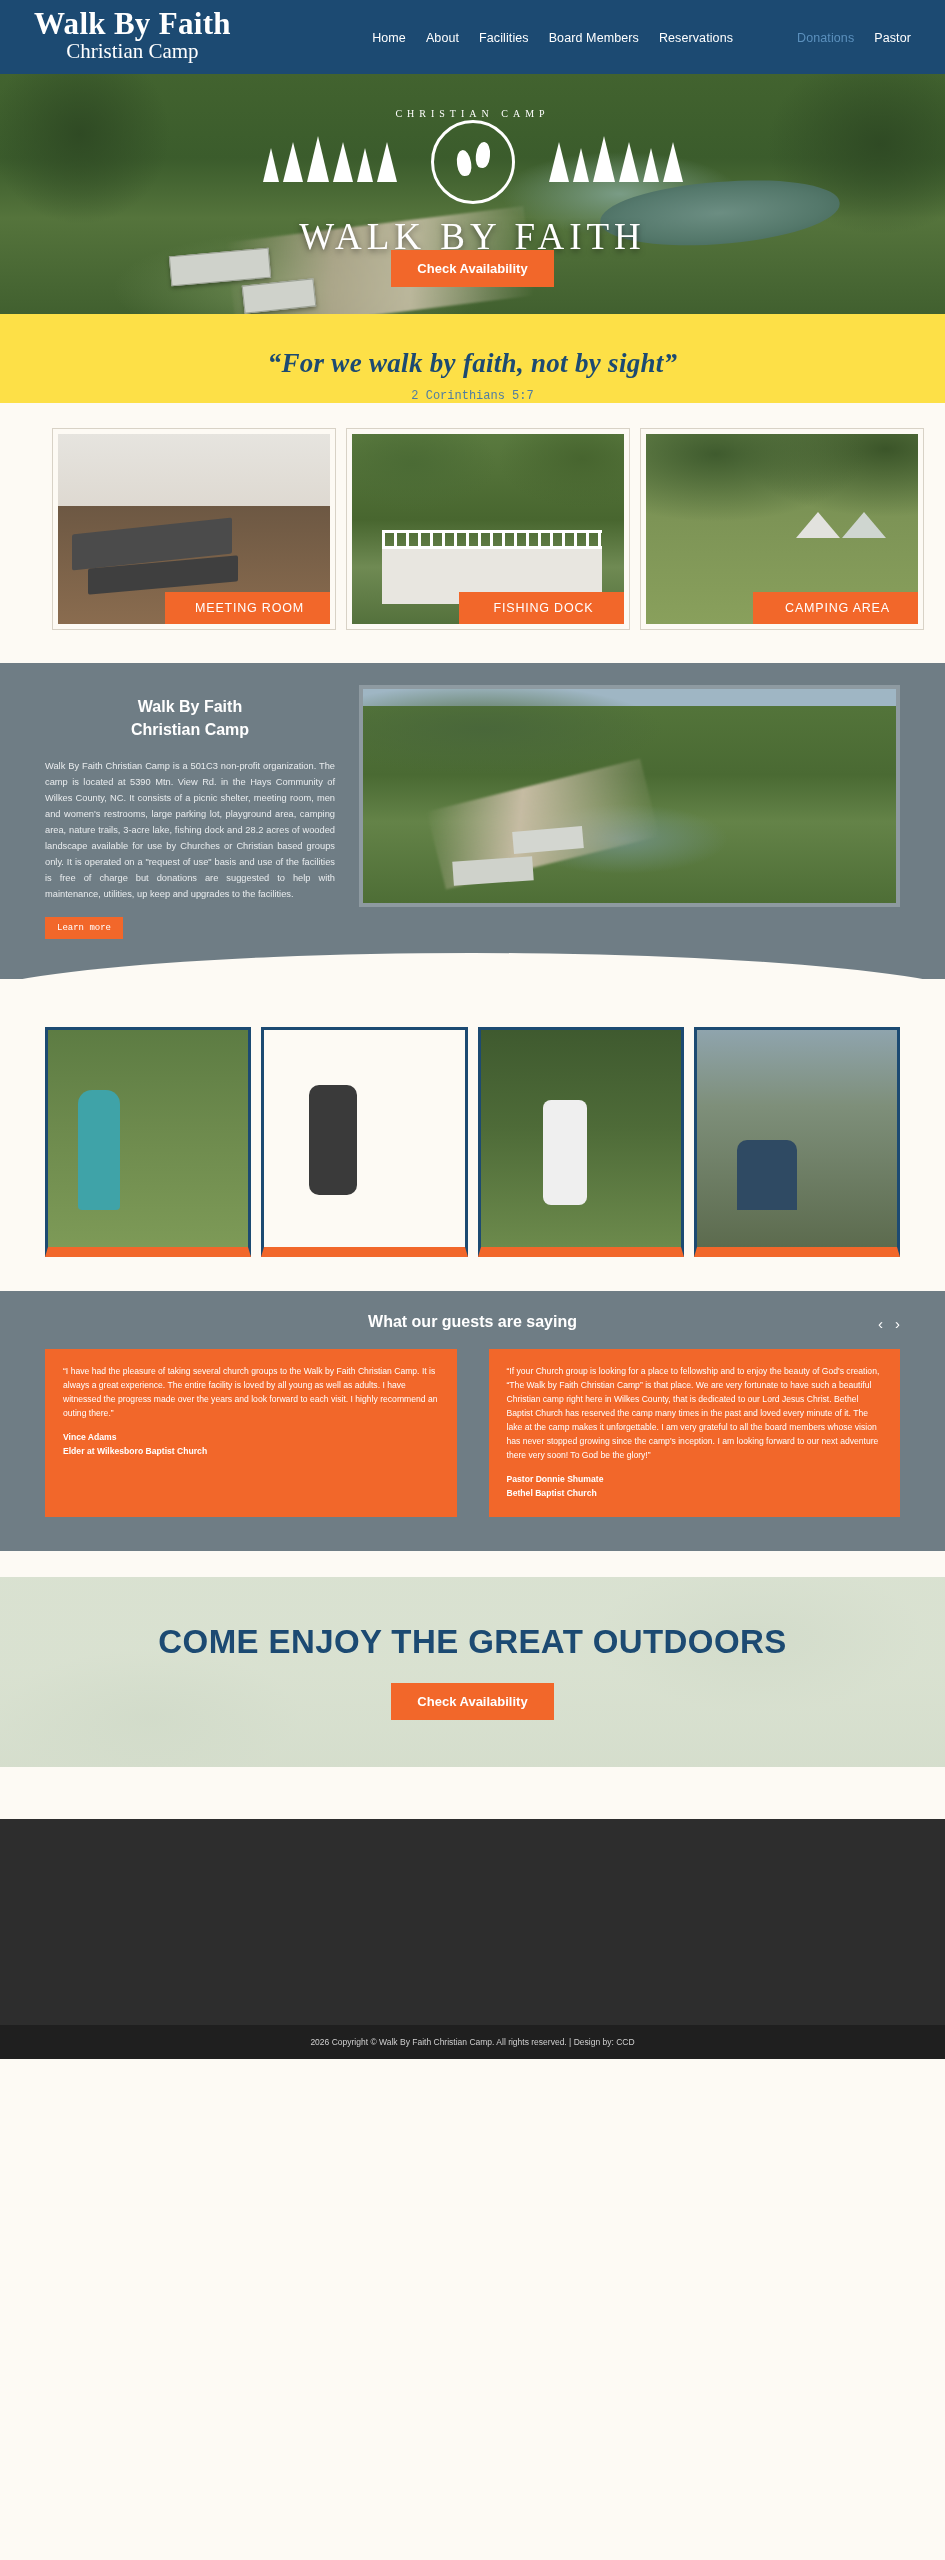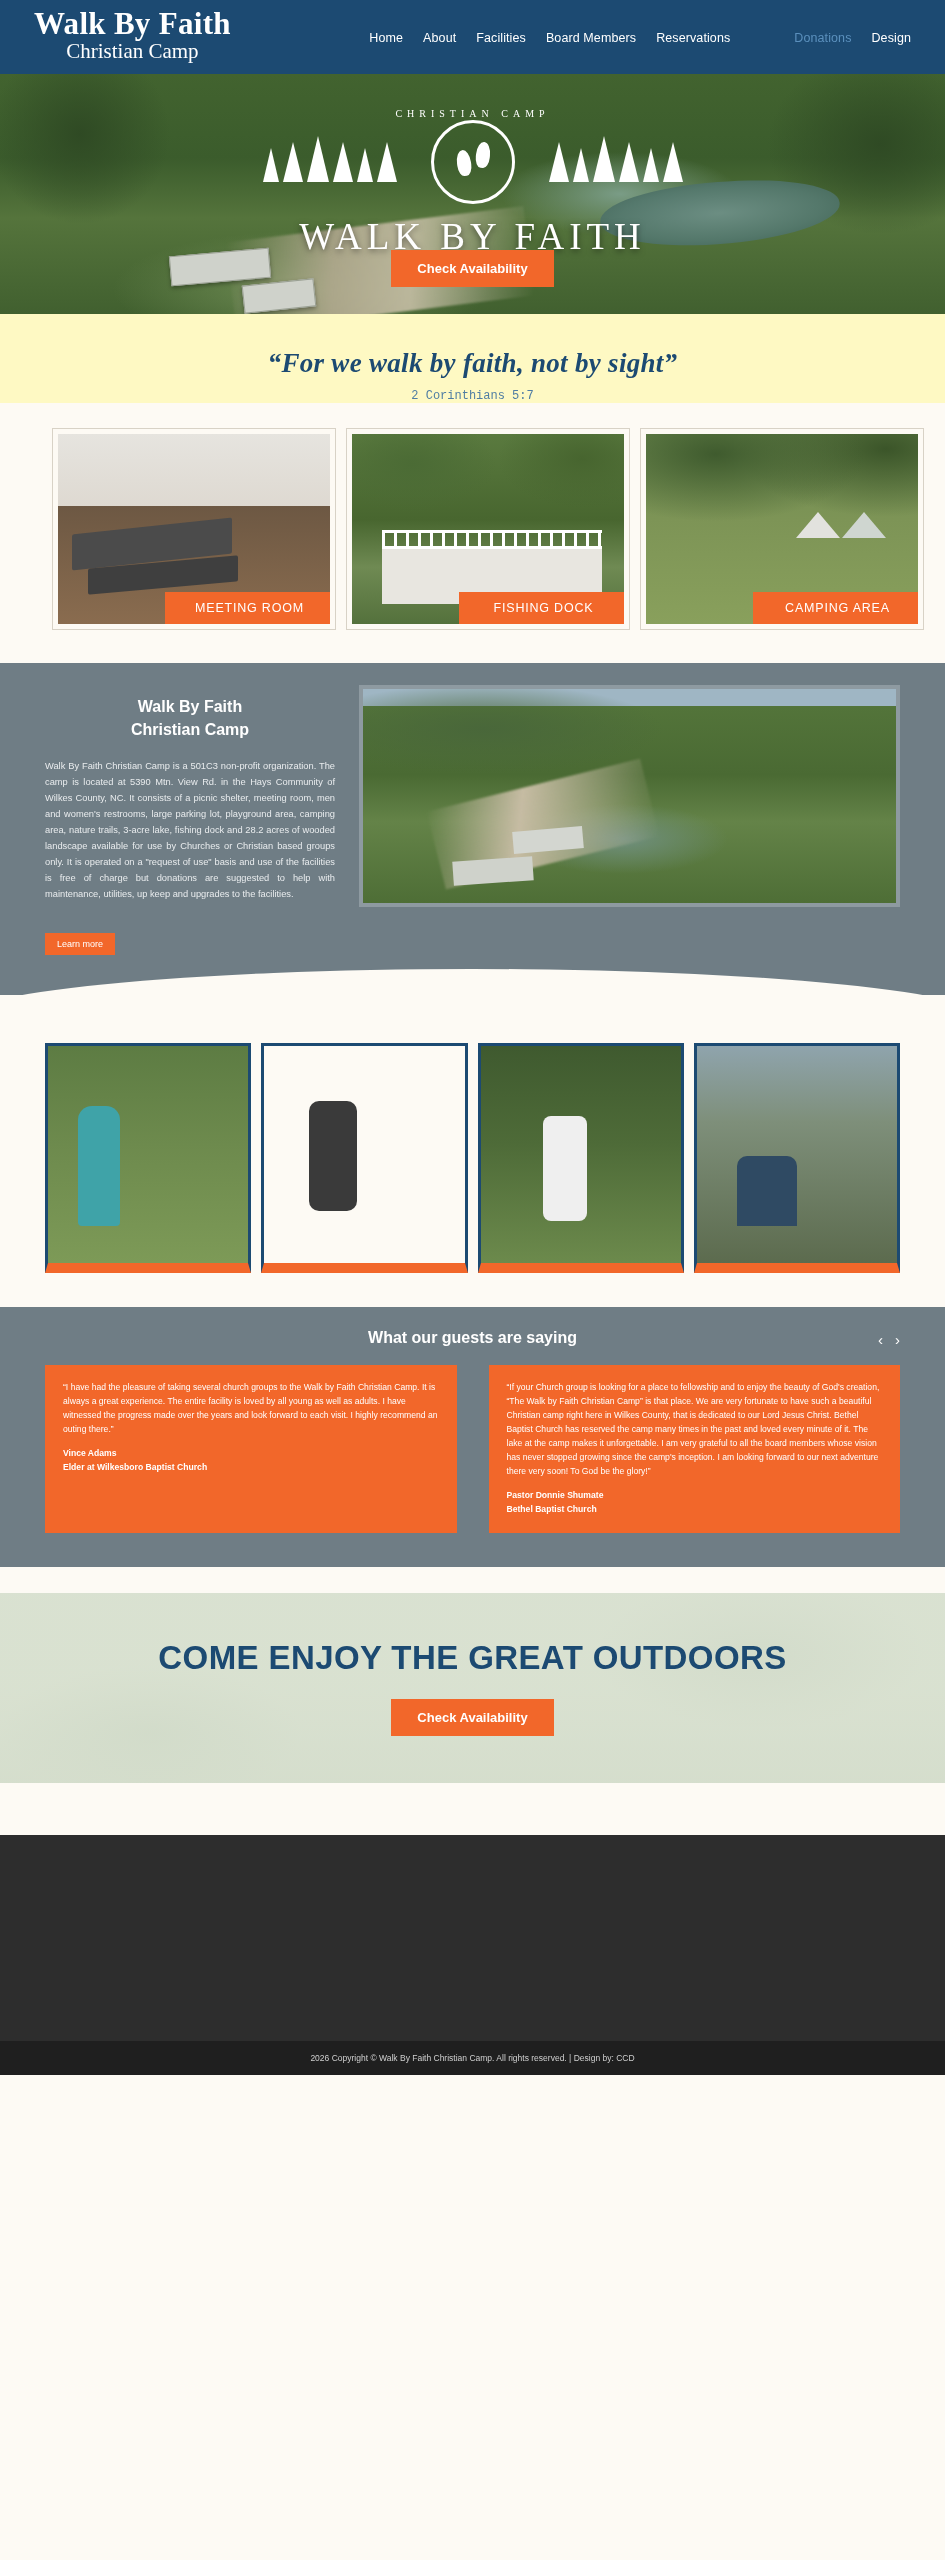--- a/index.html
+++ b/index.html
@@ -159,21 +159,21 @@
   }
   .hero-cta {
     position: absolute;
     left: 0; right: 0;
     top: 176px;
     text-align: center;
   }
 
   
   .verse-section {
-    background: #fef9c3;
+    background: #fde047;
     padding: 34px 0 0;
     text-align: center;
   }
   .verse {
     font-family: "Liberation Serif", serif;
     font-style: italic;
     font-weight: 700;
     font-size: 27px;
     color: #1c4a72;
     letter-spacing: .3px;
@@ -278,29 +278,29 @@
     line-height: 1.45;
     margin-bottom: 18px;
   }
   .about-body {
     color: #e9ecee;
     font-size: 9.3px;
     line-height: 1.72;
     text-align: justify;
   }
   .learn-more {
-    margin-top: 30px;
+    margin-top: 14px;
     display: inline-block;
     background: #f2672a;
     color: #ffffff;
     font-size: 9px;
     padding: 6px 12px;
     border: none;
     cursor: pointer;
-    font-family: Liberation Sans, sans-serif;
+    font-family: Liberation Mono, monospace;
   }
   .about-img {
     flex: 1;
     height: 222px;
     border: 4px solid #8e9aa1;
     background:
       radial-gradient(ellipse 150px 50px at 260px 150px, #6f8f7e 0%, rgba(111,143,126,0) 70%),
       radial-gradient(ellipse 240px 60px at 120px 40px, #49673a 0%, rgba(73,103,58,0) 75%),
       linear-gradient(180deg,#9fb6c4 0%, #9fb6c4 8%, #53743a 8%, #4a6a33 40%, #648348 62%, #4e6e36 100%);
     position: relative;
@@ -422,21 +422,21 @@
     <span class="l1">Walk By Faith</span>
     <span class="l2">Christian Camp</span>
   </div>
   <nav class="main-nav">
     <a href="#">Home</a>
     <a href="#">About</a>
     <a href="#">Facilities</a>
     <a href="#">Board Members</a>
     <a href="#">Reservations</a>
     <a href="#" class="active">Donations</a>
-    <a href="#">Design</a>
+    <a href="#">Pastor</a>
   </nav>
 </header>
 
 <section class="hero">
   <div class="hero-photo">
     <div class="hero-pond"></div>
     <div class="hero-road"></div>
     <div class="hero-bldg2"></div>
     <div class="hero-bldg1"></div>
   </div>

